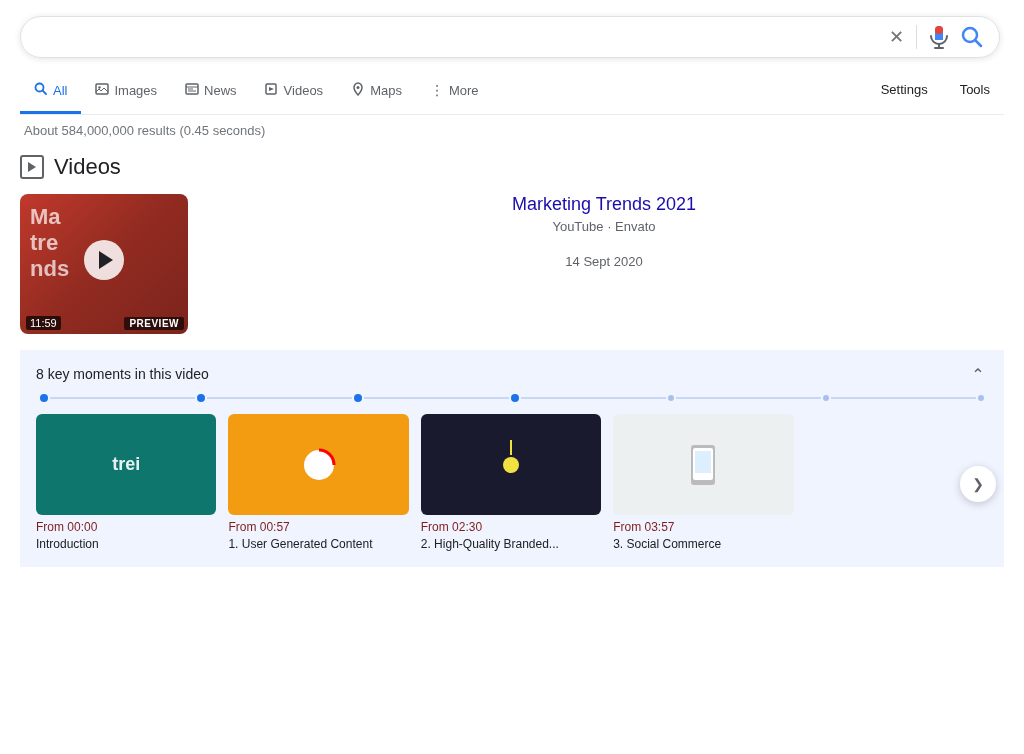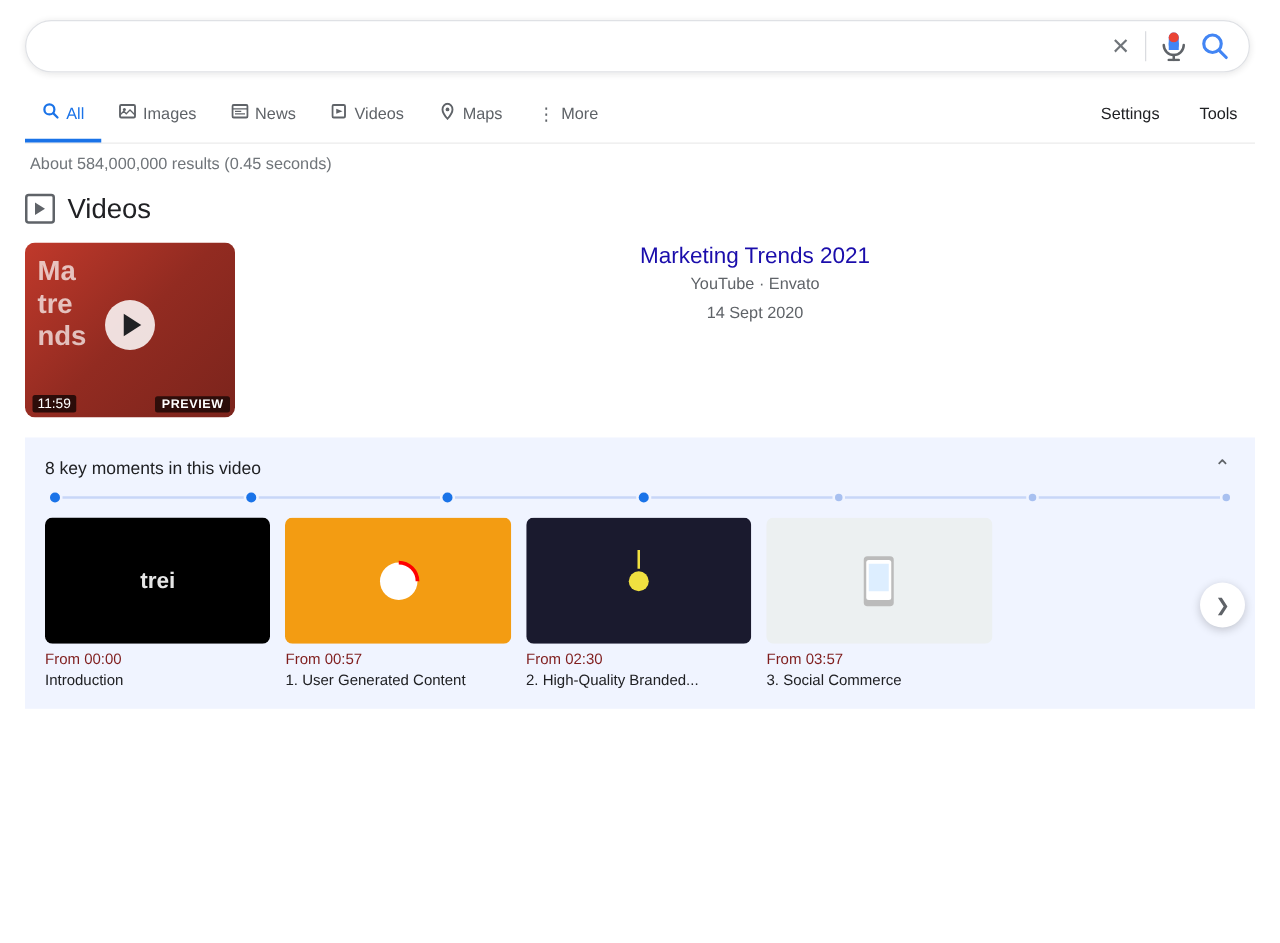--- a/index.html
+++ b/index.html
@@ -50,21 +50,21 @@
       height: 24px;
       background: #dadce0;
     }
     .mic-icon svg, .search-icon svg {
       display: block;
     }
 
     
     .nav-tabs {
       display: flex;
-      align-items: center;
+      align-items: flex-start;
       border-bottom: 1px solid #ebebeb;
       padding: 0 0 0 0;
       margin-bottom: 8px;
       gap: 0;
     }
     .nav-tab {
       display: flex;
       align-items: center;
       gap: 5px;
       padding: 12px 14px;
@@ -210,21 +210,21 @@
       font-size: 18px;
       color: #1a0dab;
       text-decoration: none;
       margin-bottom: 4px;
       display: block;
       cursor: pointer;
     }
     .video-meta {
       font-size: 13px;
       color: #5f6368;
-      margin-bottom: 8px;
+      margin-bottom: 20px;
     }
     .video-date {
       font-size: 13px;
       color: #5f6368;
     }
 
     
     .key-moments-box {
       background: #f0f4ff;
       border-radius: 0;
@@ -339,21 +339,21 @@
       cursor: pointer;
       font-size: 14px;
       color: #5f6368;
       z-index: 2;
     }
     .moments-wrapper {
       position: relative;
     }
 
     
-    .thumb-0 { background: #000000; }
+    .thumb-0 { background: #0f766e; }
     .thumb-1 { background: #f39c12; }
     .thumb-2 { background: #1a1a2e; }
     .thumb-3 { background: #ecf0f1; }
     .thumb-4 { background: #27ae60; }
   </style>
 </head>
 <body>
 
 <div class="page-wrapper">
 

